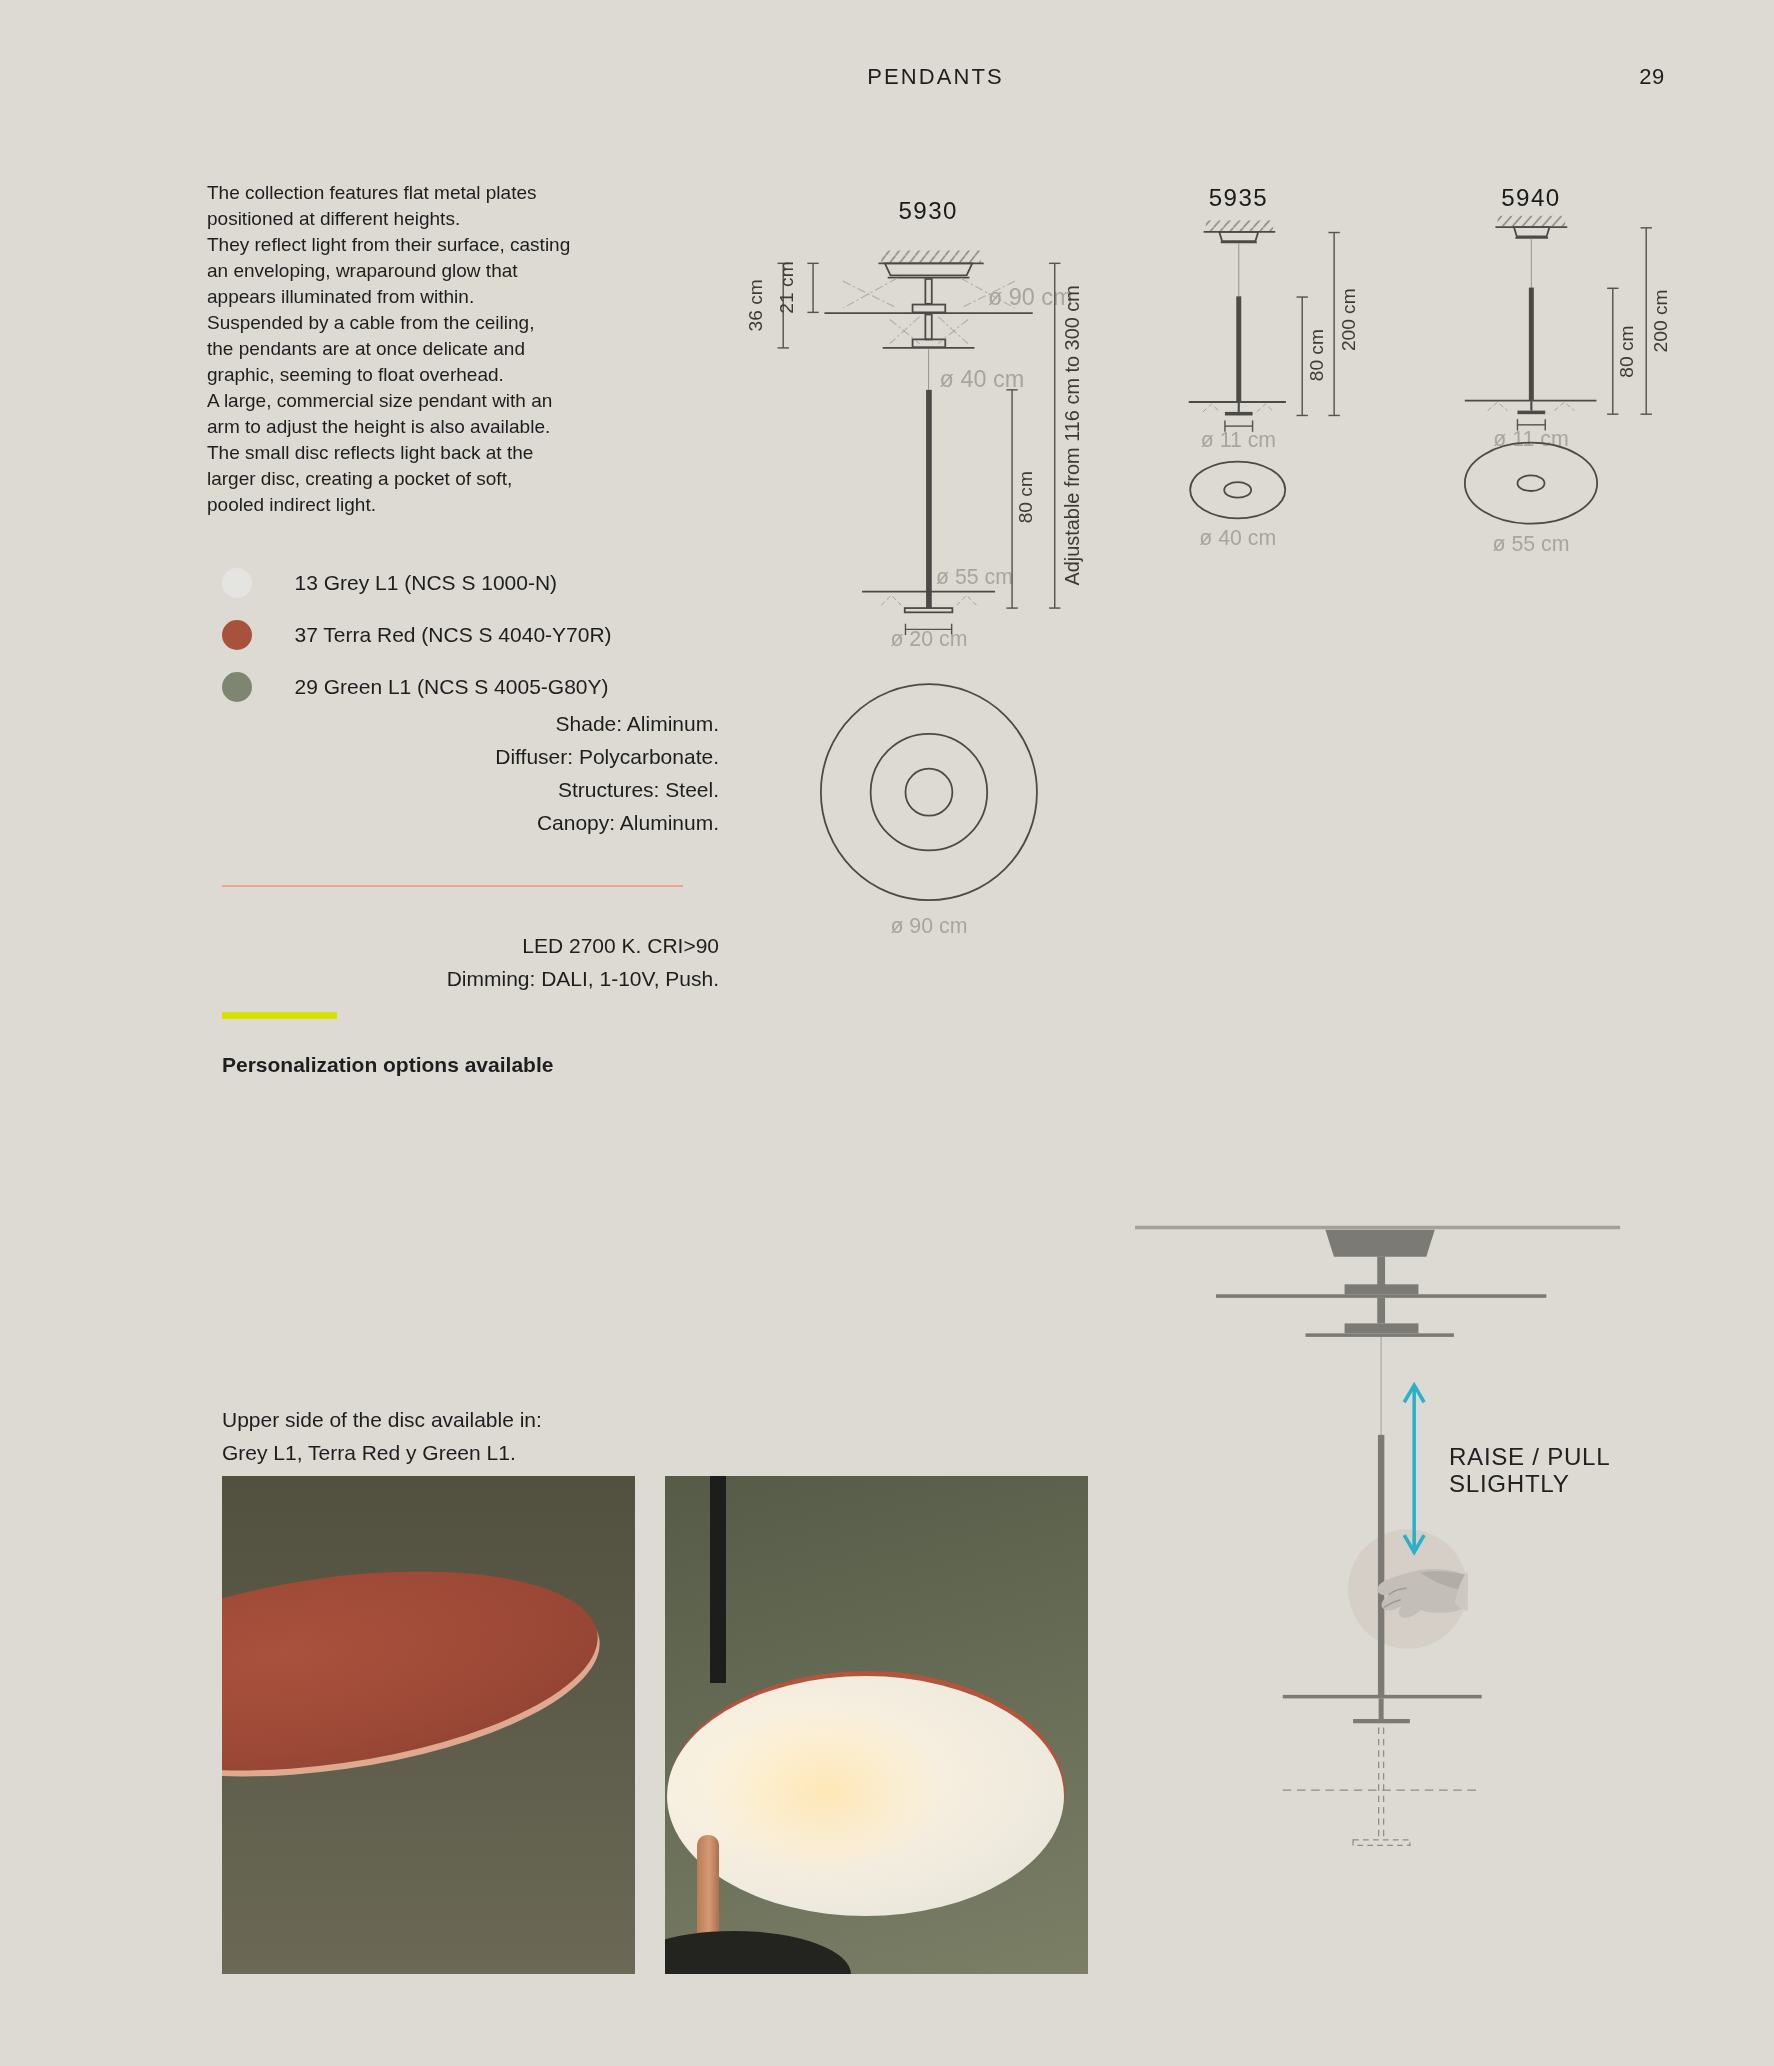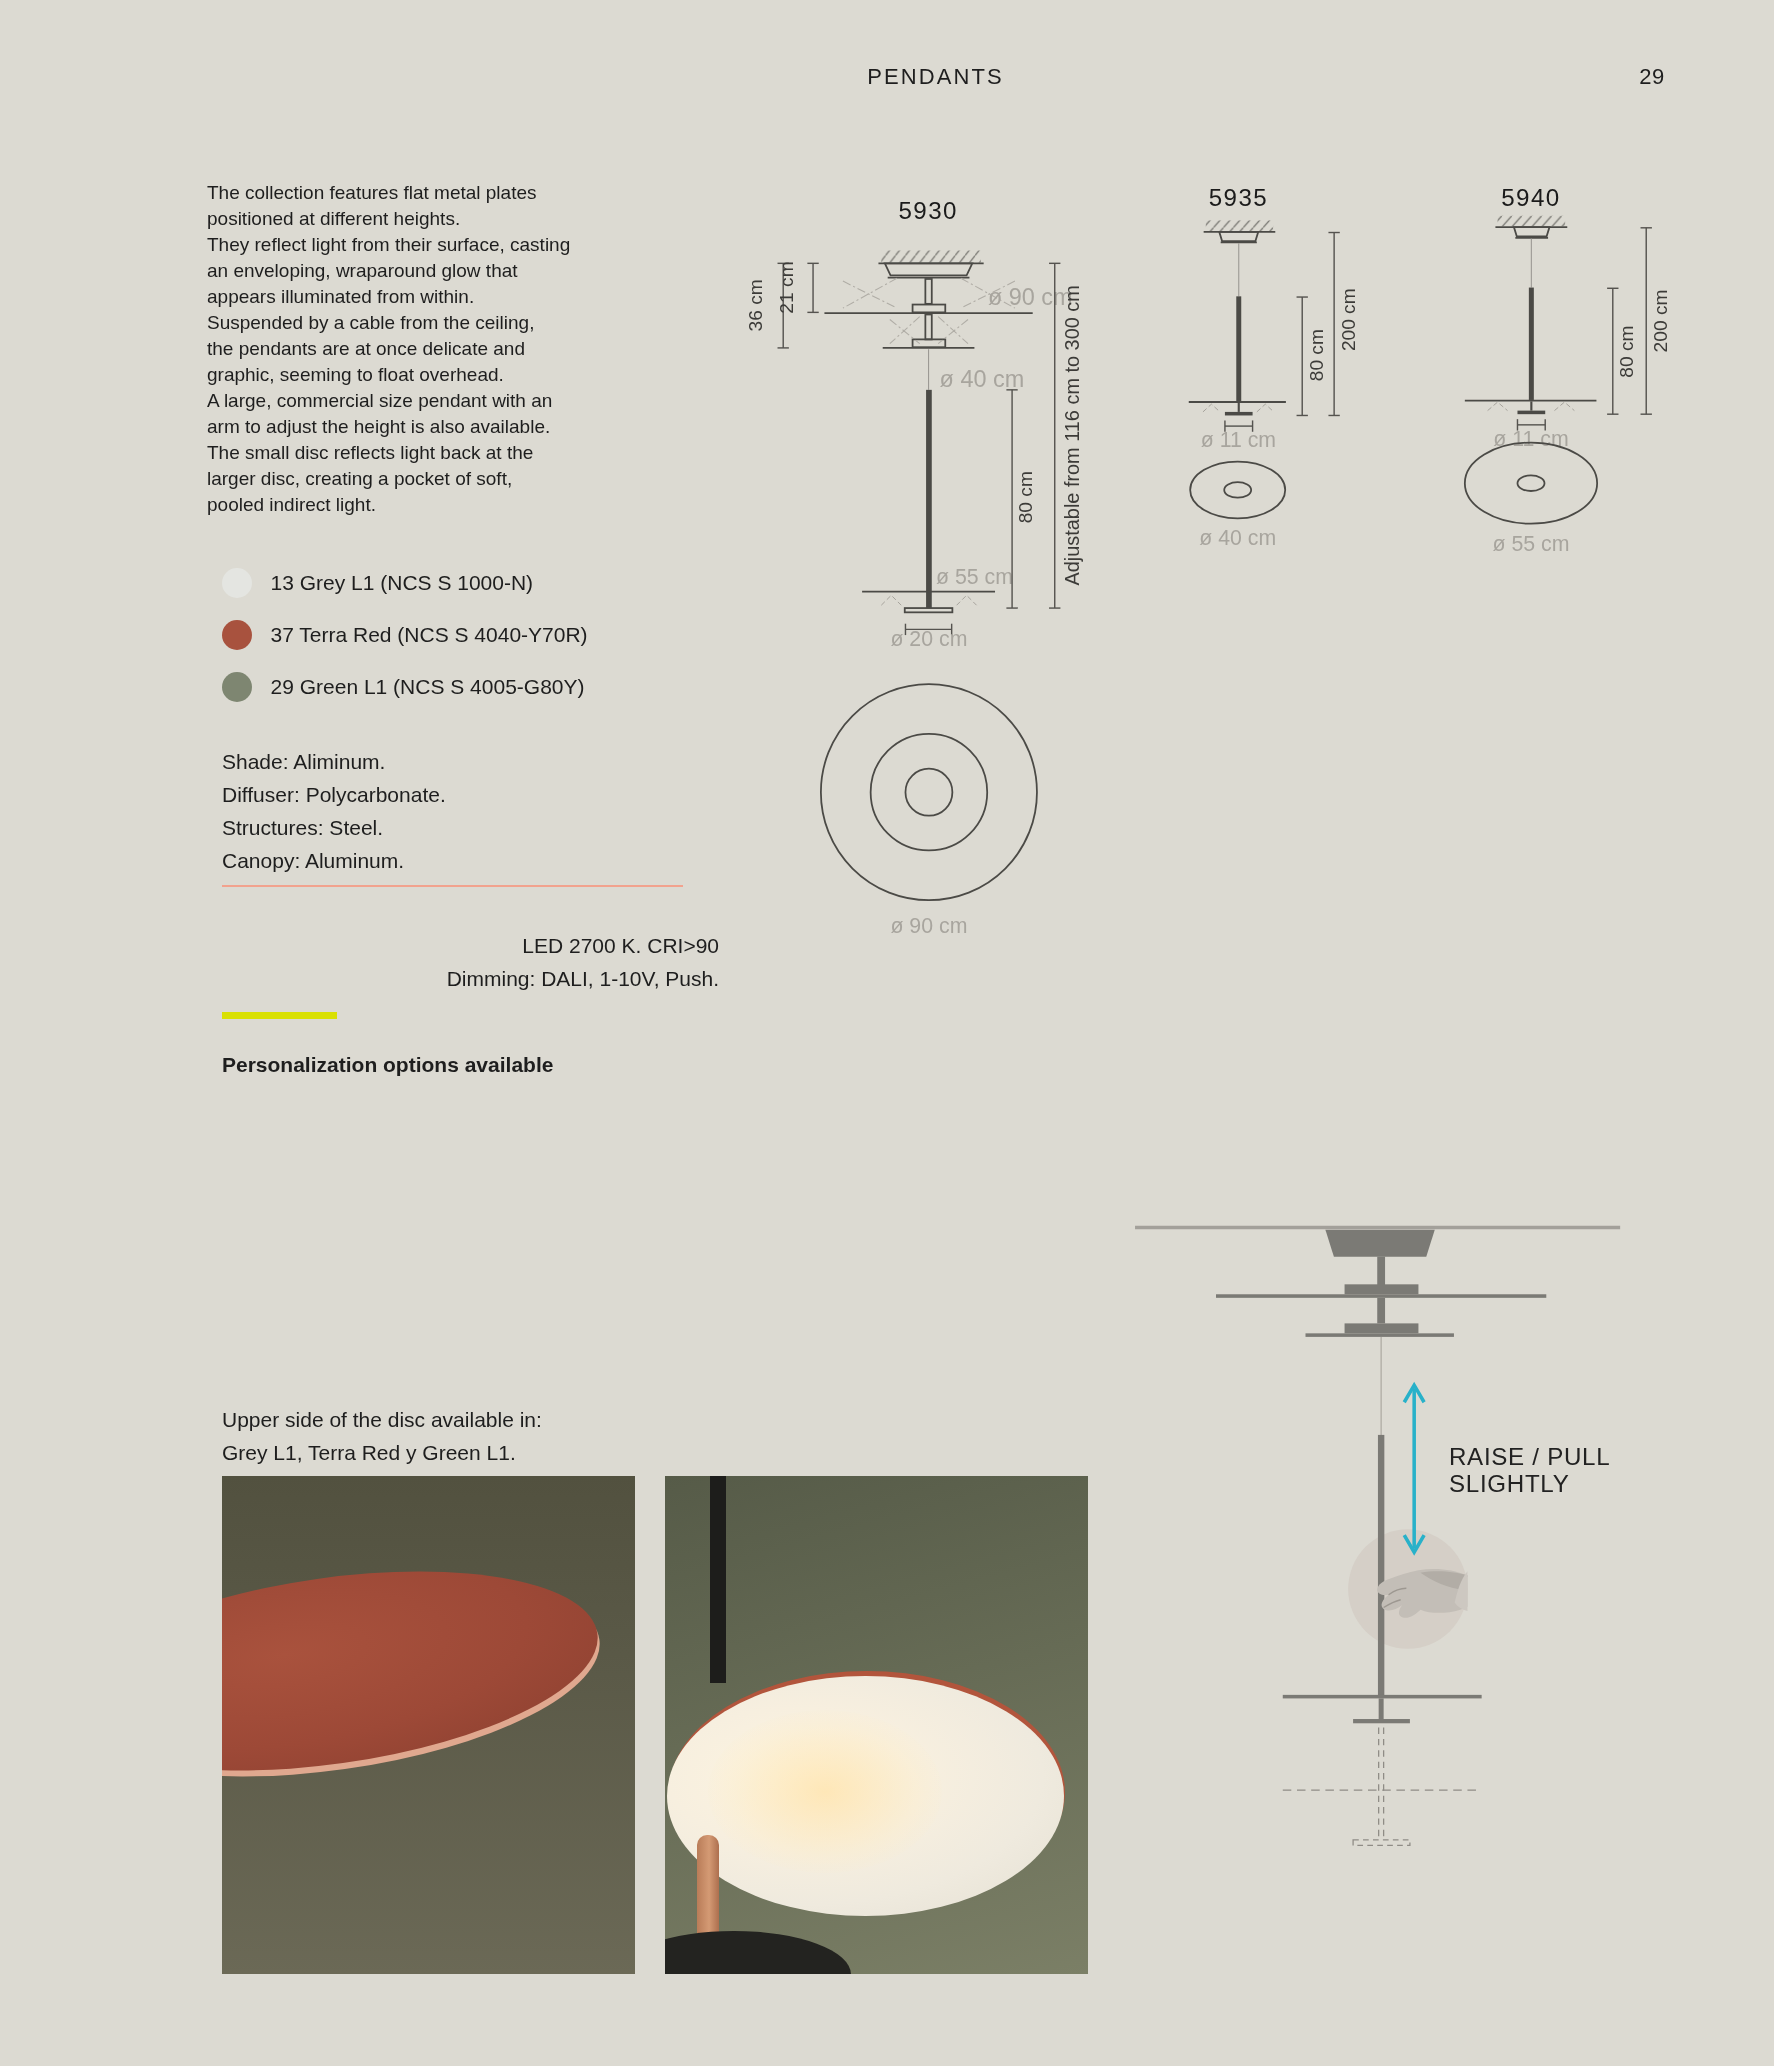--- a/index.html
+++ b/index.html
@@ -8,22 +8,22 @@
     background:#dcdad2;overflow:hidden;
     font-family:"Liberation Sans","DejaVu Sans",sans-serif;color:#1e1e1e;
   }
   .abs{position:absolute;}
   .txt{white-space:pre-line;}
   .header-title{top:64px;left:0;width:1775px;text-align:center;font-size:22px;letter-spacing:2.1px;padding-left:48px;}
   .page-num{top:64px;right:110px;font-size:22px;letter-spacing:0.7px;}
   .intro{top:180px;left:207px;width:497px;font-size:19px;line-height:26px;}
   .finish-row{left:222px;height:51px;display:flex;align-items:center;}
   .finish-row .dot{width:30px;height:30px;border-radius:50%;margin-right:18.5px;flex:0 0 auto;}
-  .finish-row .lbl{font-size:21px;}
-  .materials{top:745px;left:222px;width:497px;font-size:21px;line-height:33px;}
+  .finish-row .lbl{font-size:21px;margin-left:24px;}
+  .materials{top:707px;left:222px;width:497px;font-size:21px;line-height:33px;text-align:right;}
   .divider{top:885px;left:222px;width:461px;height:2.1px;}
   .electrical{top:929px;left:222px;width:497px;font-size:21px;line-height:33px;text-align:right;}
   .highlight-line{top:1012px;left:222px;width:115px;height:7px;}
   .perso-head{top:1047px;left:222px;width:497px;font-size:21px;line-height:35px;font-weight:bold;}
   .perso-body{top:1081px;left:222px;width:497px;font-size:21px;line-height:35px;}
   .upper-side{top:1403px;left:222px;width:497px;font-size:21px;line-height:33px;}
   svg text{font-family:"Liberation Sans","DejaVu Sans",sans-serif;}
   .drw-title{font-size:34px;letter-spacing:2px;fill:#1b1b1b;}
   .dim-label{font-size:27px;fill:#3c3b38;}
   .dim-label-lg{font-size:28px;fill:#3c3b38;}

